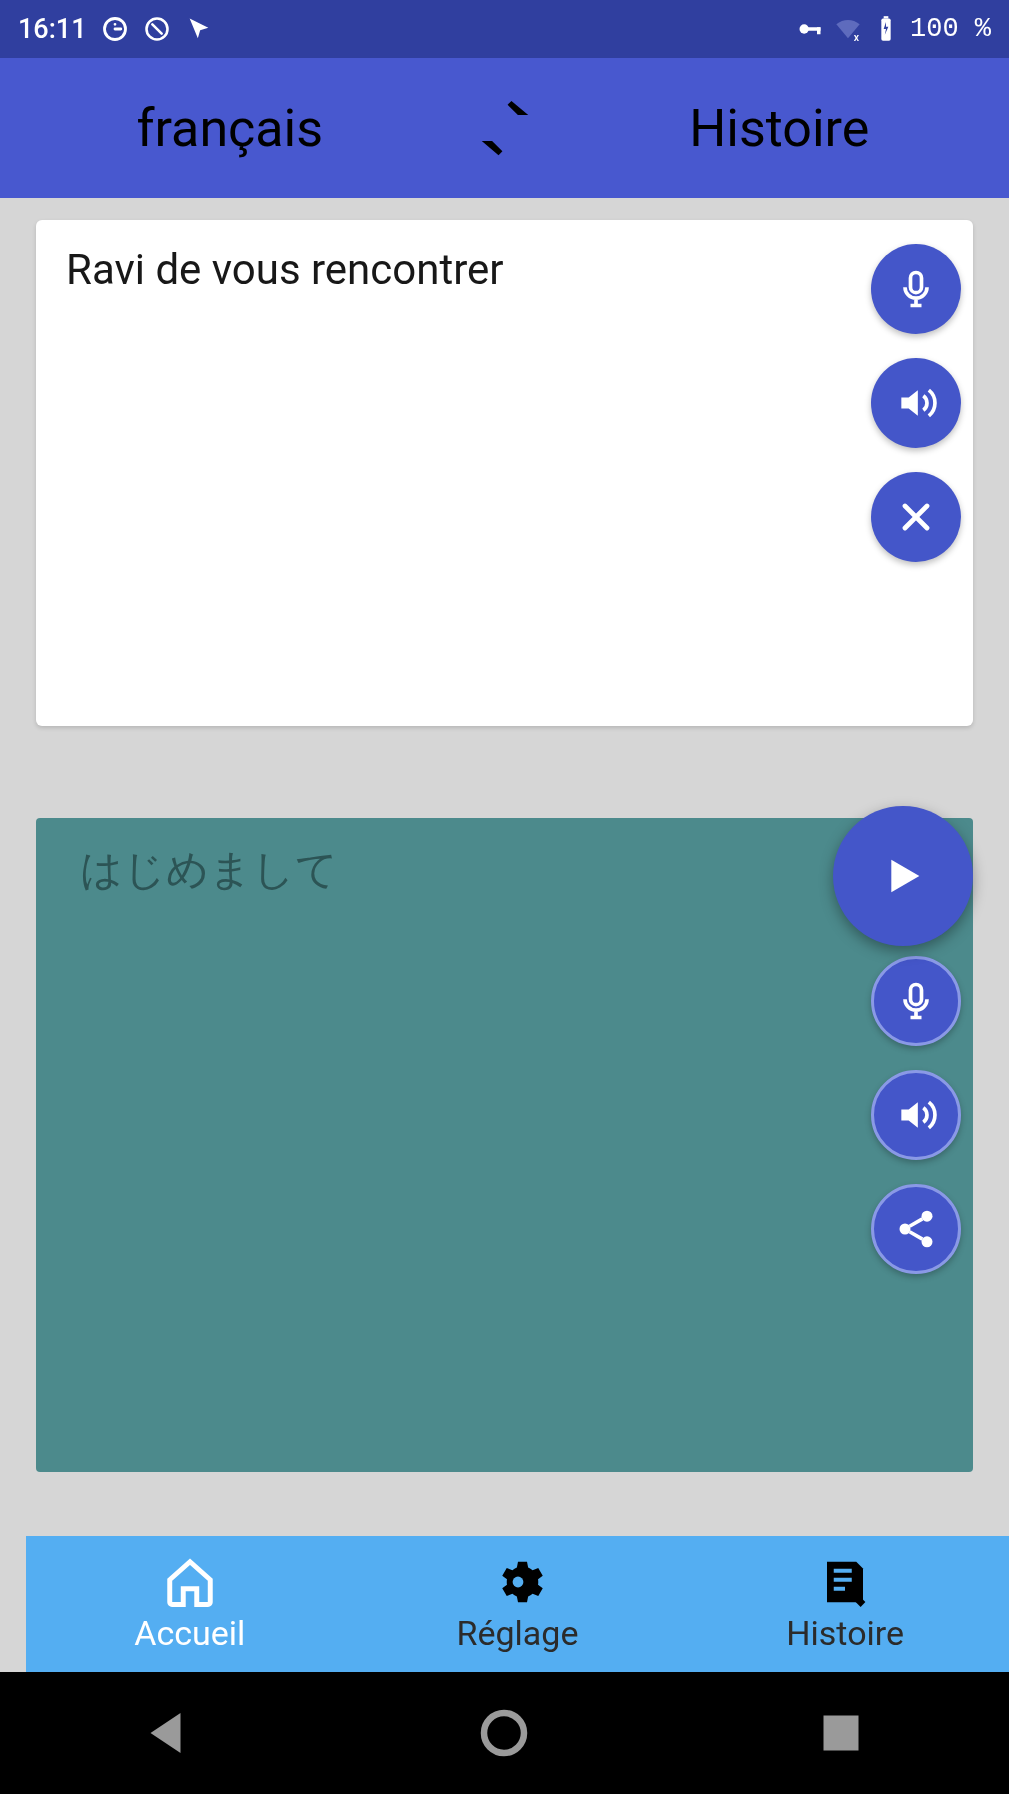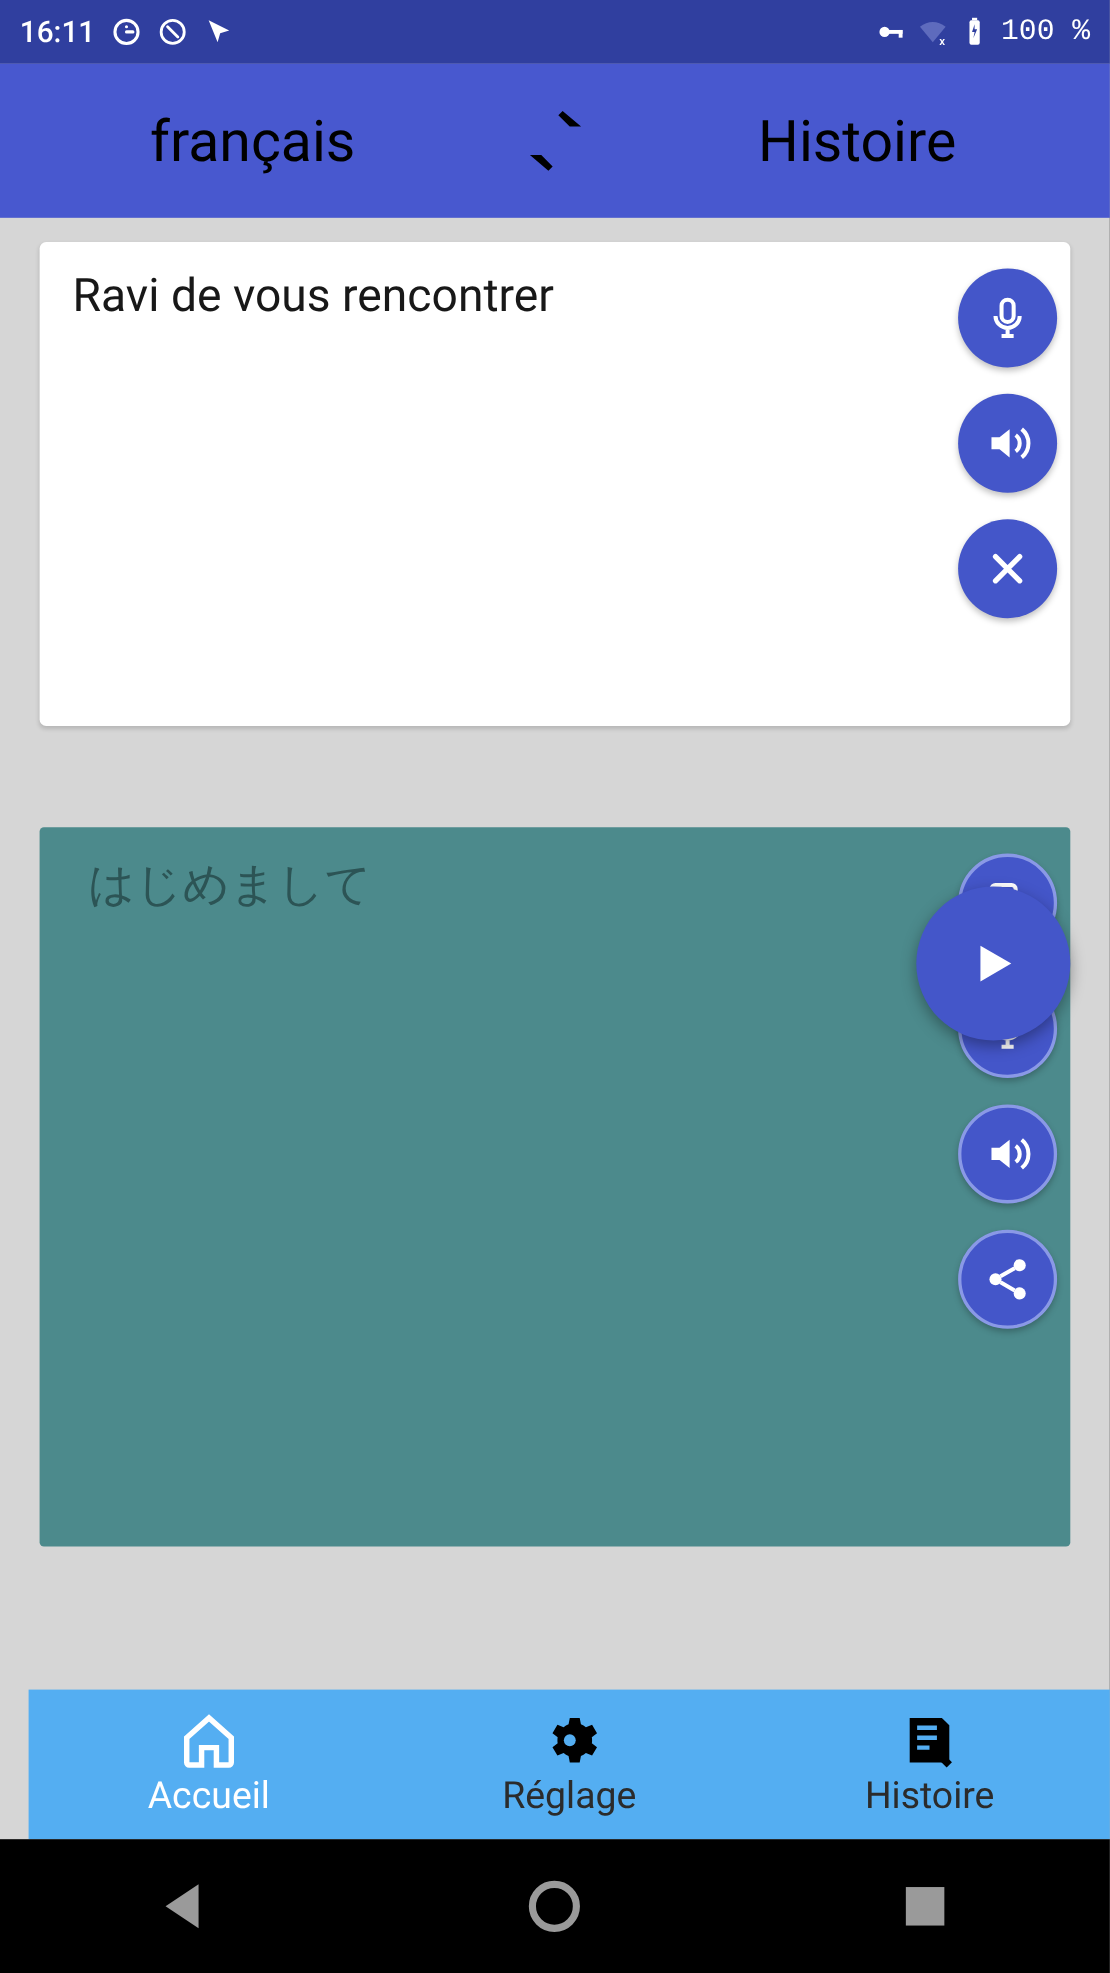--- a/index.html
+++ b/index.html
@@ -12,21 +12,21 @@
   .status-ico { width: 28px; height: 28px; display: inline-flex; align-items: center; justify-content: center; }
   .status-right { margin-left: auto; display: flex; align-items: center; gap: 10px; }
   .status-batt { font-size: 27px; font-family: Liberation Mono, monospace; }
   
   .lang-bar { height: 140px; background: #4858cf; display: flex; align-items: center; }
   .lang-slot { flex: 1; display: flex; align-items: center; justify-content: center; }
   .lang-label { font-size: 52px; color: #000; }
   .swap { width: 90px; display: flex; align-items: center; justify-content: center; }
   
   .content { flex: 1; position: relative; padding: 22px 36px 16px 36px; display: flex; flex-direction: column; gap: 92px; }
-  .card { background: #fff; border-radius: 6px; height: 440px; position: relative; box-shadow: 0 2px 4px rgba(0,0,0,0.15); padding: 26px 30px; }
+  .card { background: #fff; border-radius: 6px; height: 506px; position: relative; box-shadow: 0 2px 4px rgba(0,0,0,0.15); padding: 26px 30px; }
   .card-input-text { font-size: 42px; color: #181818; line-height: 1.15; }
   .card-output { background: #4c8a8c; height: 654px; border-radius: 4px; padding: 24px 44px; position: relative; }
   .card-output-text { font-size: 42px; color: #2c5455; }
   
   .btn-col { position: absolute; right: 12px; top: 24px; display: flex; flex-direction: column; gap: 24px; }
   .btn-col.output { top: 24px; right: 12px; }
   .circle-btn { width: 90px; height: 90px; border-radius: 50%; background: #4456c9; border: 3px solid #8a99e6; display: flex; align-items: center; justify-content: center; box-shadow: 0 3px 6px rgba(0,0,0,0.25); cursor: pointer; }
   .circle-btn.noborder { border: none; }
   .circle-btn svg { width: 44px; height: 44px; }
   

